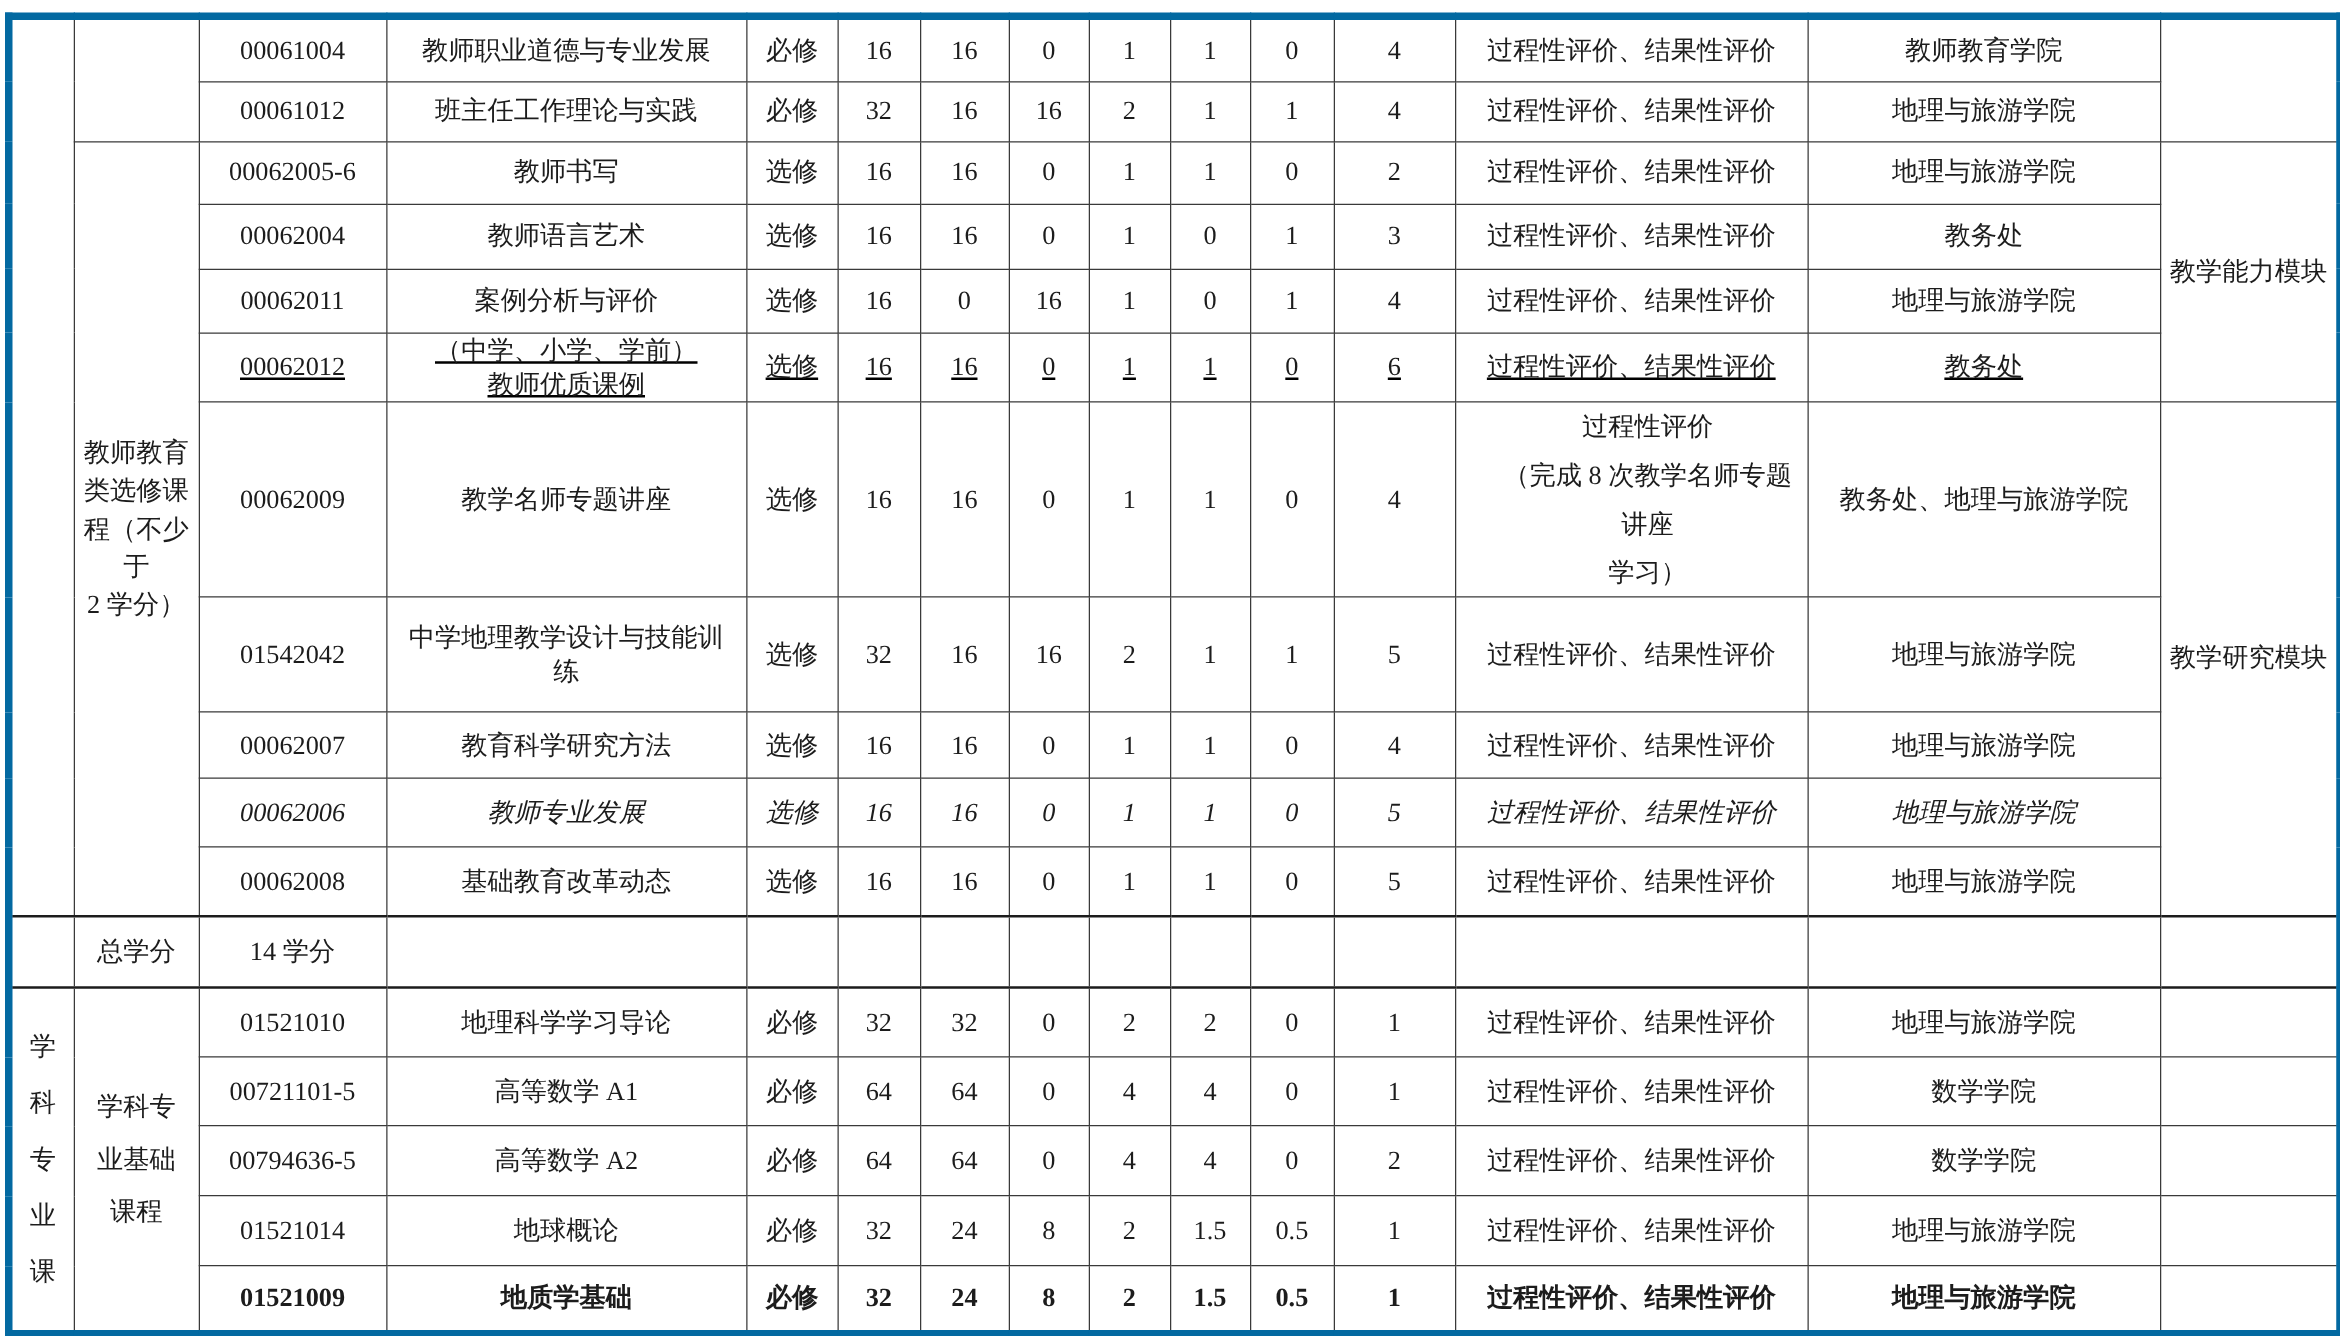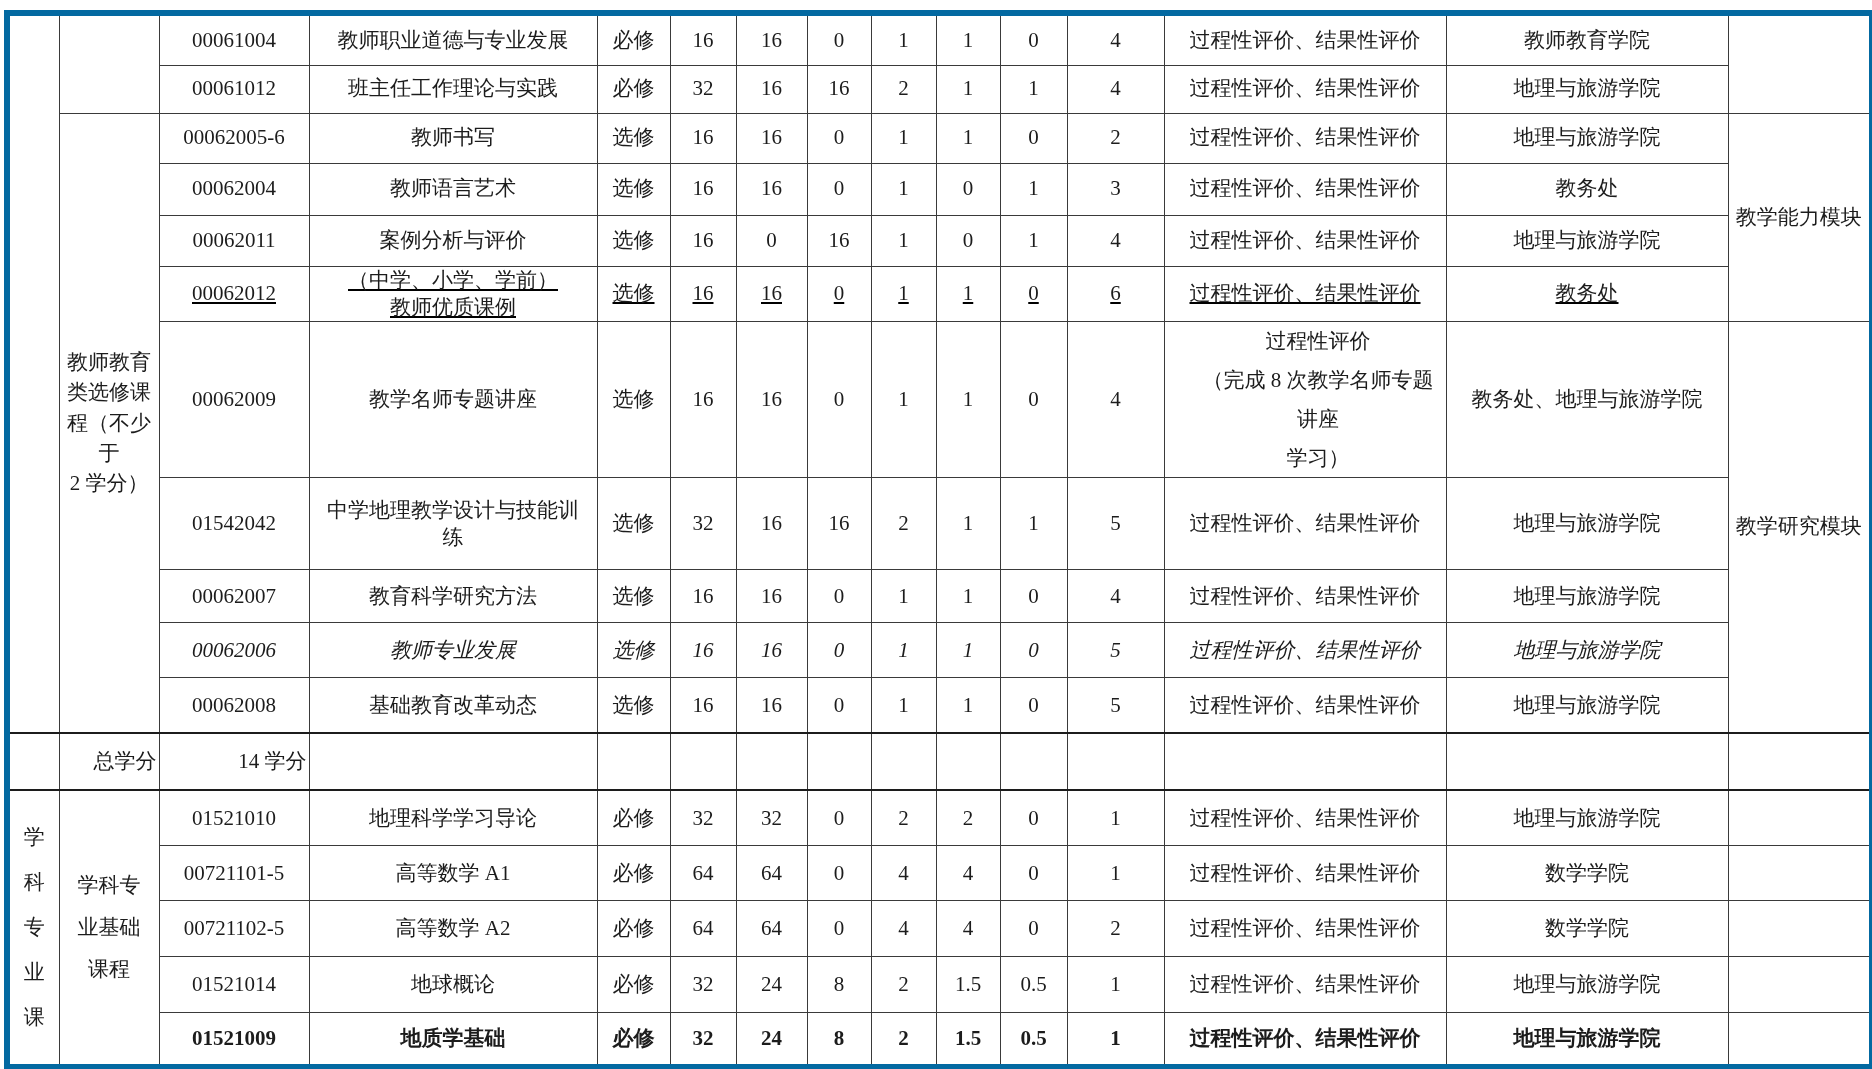--- a/index.html
+++ b/index.html
@@ -48,21 +48,20 @@
   tr:nth-child(12) { height: 57px; }
   tr:nth-child(13) { height: 56px; }
   tr:nth-child(14) { height: 55px; padding-left: 20px; }
   tr:nth-child(15) { height: 56px; }
   tr:nth-child(16) { height: 56px; }
   tr:nth-child(17) { height: 54px; font-weight: bold; }
   
   tr:nth-child(12) > td {
     border-top: 2px solid #1c1c1c;
     border-bottom: 2px solid #1c1c1c;
-    text-align: right;
   }
   
   tr:nth-child(3)  > td:nth-child(1)  { line-height: 1.45; } 
   tr:nth-child(7)  > td:nth-child(11) { line-height: 1.85; padding-left: 28px; } 
   tr:nth-child(13) > td:nth-child(1)  { line-height: 2.15; } 
   tr:nth-child(13) > td:nth-child(2)  { line-height: 2.0; margin-top: 38px;  } 
 </style>
 </head>
 <body>
 
@@ -303,21 +302,21 @@
           <td>0</td>
           <td>4</td>
           <td>4</td>
           <td>0</td>
           <td>1</td>
           <td>过程性评价、结果性评价</td>
           <td>数学学院</td>
           <td></td>
         </tr>
         <tr>
-          <td>00721102-5</td>
+          <td>00794636-5</td>
           <td>高等数学 A2</td>
           <td>必修</td>
           <td>64</td>
           <td>64</td>
           <td>0</td>
           <td>4</td>
           <td>4</td>
           <td>0</td>
           <td>2</td>
           <td>过程性评价、结果性评价</td>

